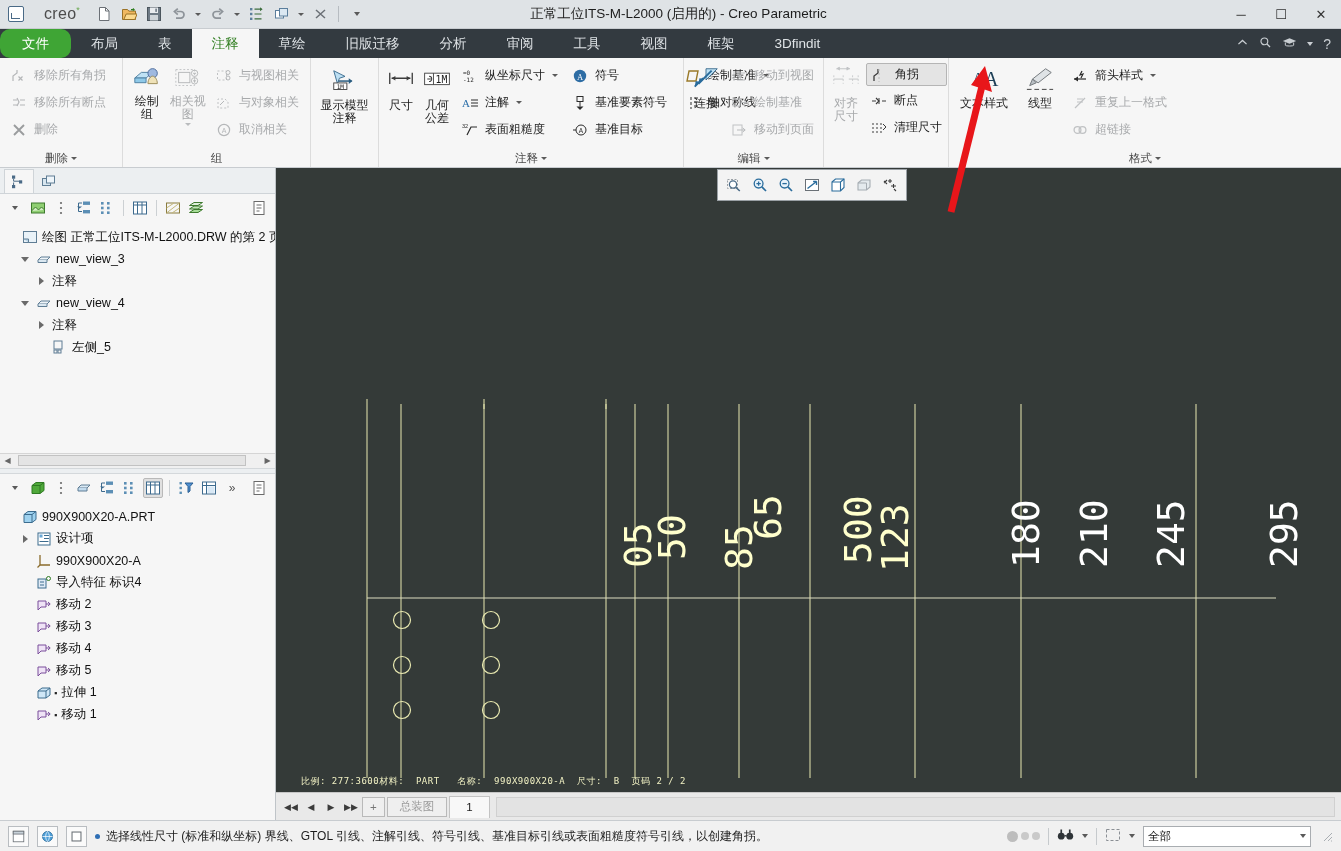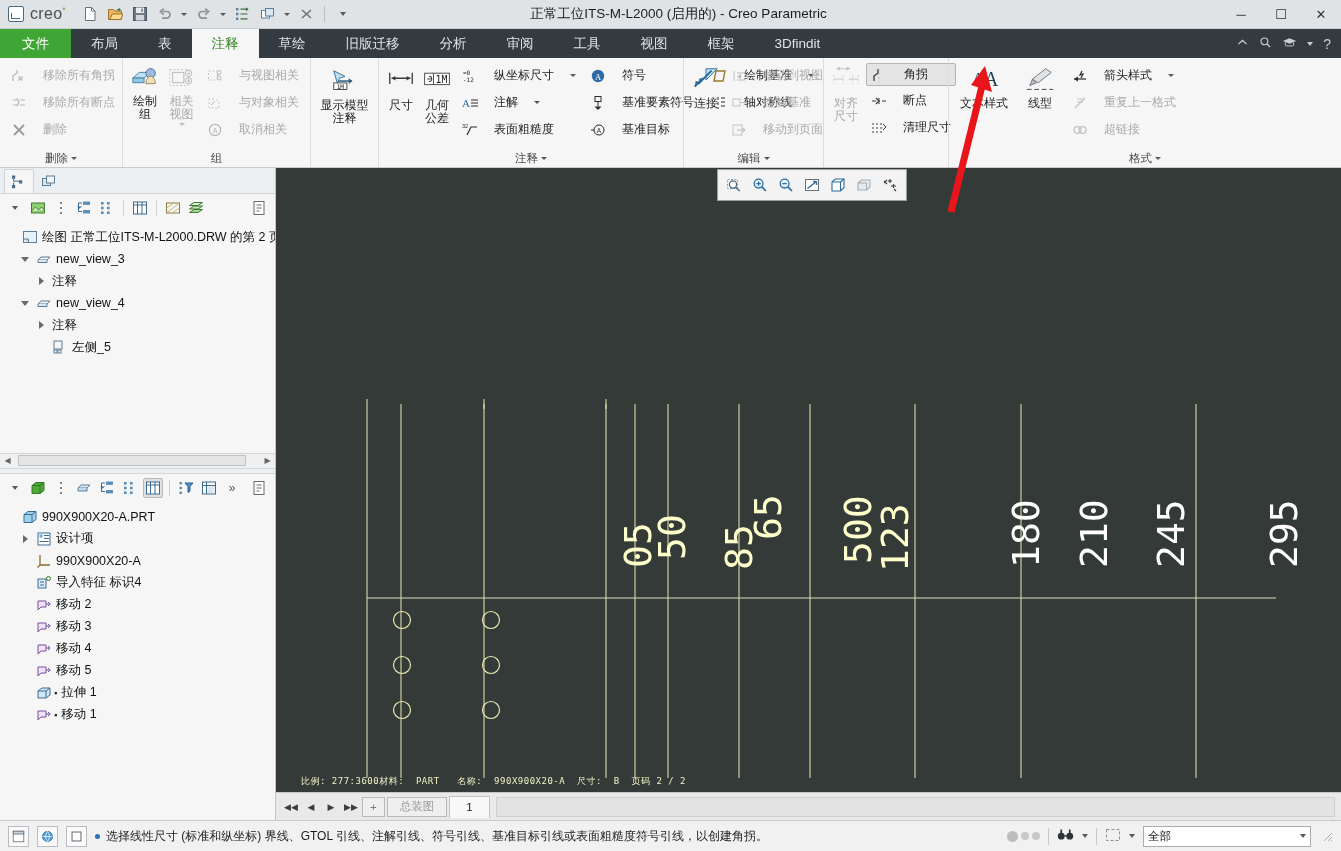--- a/index.html
+++ b/index.html
@@ -8,56 +8,56 @@
     font-family:"Liberation Sans","DejaVu Sans",sans-serif;
     font-size:12px; color:#222; background:#f1f1f1;
   }
   .app{ position:relative; width:1341px; height:851px; display:flex; flex-direction:column; }
 
   
   .titlebar{ height:29px; background:#dfe3e6; display:flex; align-items:center;
              border-bottom:1px solid #c8ccd0; position:relative; }
   .title-text{ position:absolute; left:16px; right:0; text-align:center; font-size:13.5px; color:#1d1d1d; }
   .qat{ display:flex; align-items:center; gap:2px; padding-left:6px; z-index:2; }
-  .creo-logo{ display:flex; align-items:center; gap:6px; padding:0 10px 0 2px;text-align:right; }
+  .creo-logo{ display:flex; align-items:center; gap:20px; padding:0 10px 0 2px;text-align:right; }
   .creo-mark{ width:16px; height:16px; border:1.6px solid #4a6a86; border-radius:2px;
               position:relative; background:#fff; }
   .creo-mark:after{ content:""; position:absolute; left:2px; bottom:2px; width:8px; height:5px;
                     border-left:1.6px solid #4a6a86; border-bottom:1.6px solid #4a6a86; }
   .creo-word{ font-size:16px; color:#4c4c4c; letter-spacing:.3px; }
   .creo-word sup{ font-size:9px; color:#6aa84f; }
   .qbtn{ width:23px; height:23px; display:flex; align-items:center; justify-content:center;
          border-radius:2px; }
   .qsep{ width:1px; height:16px; background:#b7bcc1; margin:0 4px; }
   .wbtns{ margin-left:auto; display:flex; z-index:2; }
   .wbtn{ width:40px; height:28px; display:flex; align-items:center; justify-content:center;
          font-size:13px; color:#333; }
 
   
   .tabrow{ height:29px; background:#333a40; display:flex; align-items:stretch; position:relative; }
   .tab{ padding:0 20px; display:flex; align-items:center; color:#dfe3e6; font-size:13.5px; }
-  .tab.file{ background:#3fa535; color:#fff; padding:0 22px; }
+  .tab.file{ background:#3fa535; color:#fff; padding:0 22px;border-radius:10px; }
   .tab.active{ background:#f6f6f6; color:#2f7d1f; }
   .tabrow .right-ico{ margin-left:auto; display:flex; align-items:center; gap:10px;
                       padding-right:10px; color:#c9ced2; font-size:12px; }
 
   
   .ribbon{ height:110px; background:#f6f6f6; border-bottom:1px solid #c8ccd0;
            display:flex; align-items:stretch; }
   .rgroup{ display:flex; flex-direction:column; position:relative; padding:3px 6px 0 6px; }
   .rgroup + .rgroup{ border-left:1px solid #dcdcdc; }
   .rgroup .gbody{ flex:1; display:flex; align-items:flex-start; gap:4px; }
   .gtitle{ height:18px; text-align:center; font-size:11.5px; color:#4b4b4b;
            display:flex; align-items:center; justify-content:center; gap:3px; }
   .caret{ width:0;height:0;border-left:3.5px solid transparent;border-right:3.5px solid transparent;
           border-top:4px solid #5a5a5a; display:inline-block; }
   .caret.sm{ border-left-width:3px;border-right-width:3px;border-top-width:3.5px; }
 
   .itemcol{ display:flex; flex-direction:column; gap:2px; padding-top:2px; }
-  .small-item{ display:flex; align-items:center; gap:16px; height:25px; padding:0 5px;
+  .small-item{ display:flex; align-items:center; gap:7px; height:25px; padding:0 5px;
                font-size:12px; color:#1f1f1f; white-space:nowrap; border-radius:2px;text-align:center; }
   .small-item.disabled{ color:#a8aaac; }
 
   .big-item{ width:60px; display:flex; flex-direction:column; align-items:center;
              gap:2px; padding:2px 1px; font-size:12px; color:#1f1f1f; border-radius:2px;
              text-align:center; line-height:13px; }
   .big-item.disabled{ color:#a8aaac; }
   .big-item .lbl{ white-space:pre-line; }
 
   .ico{ width:16px; height:16px; flex:none; display:block; }

